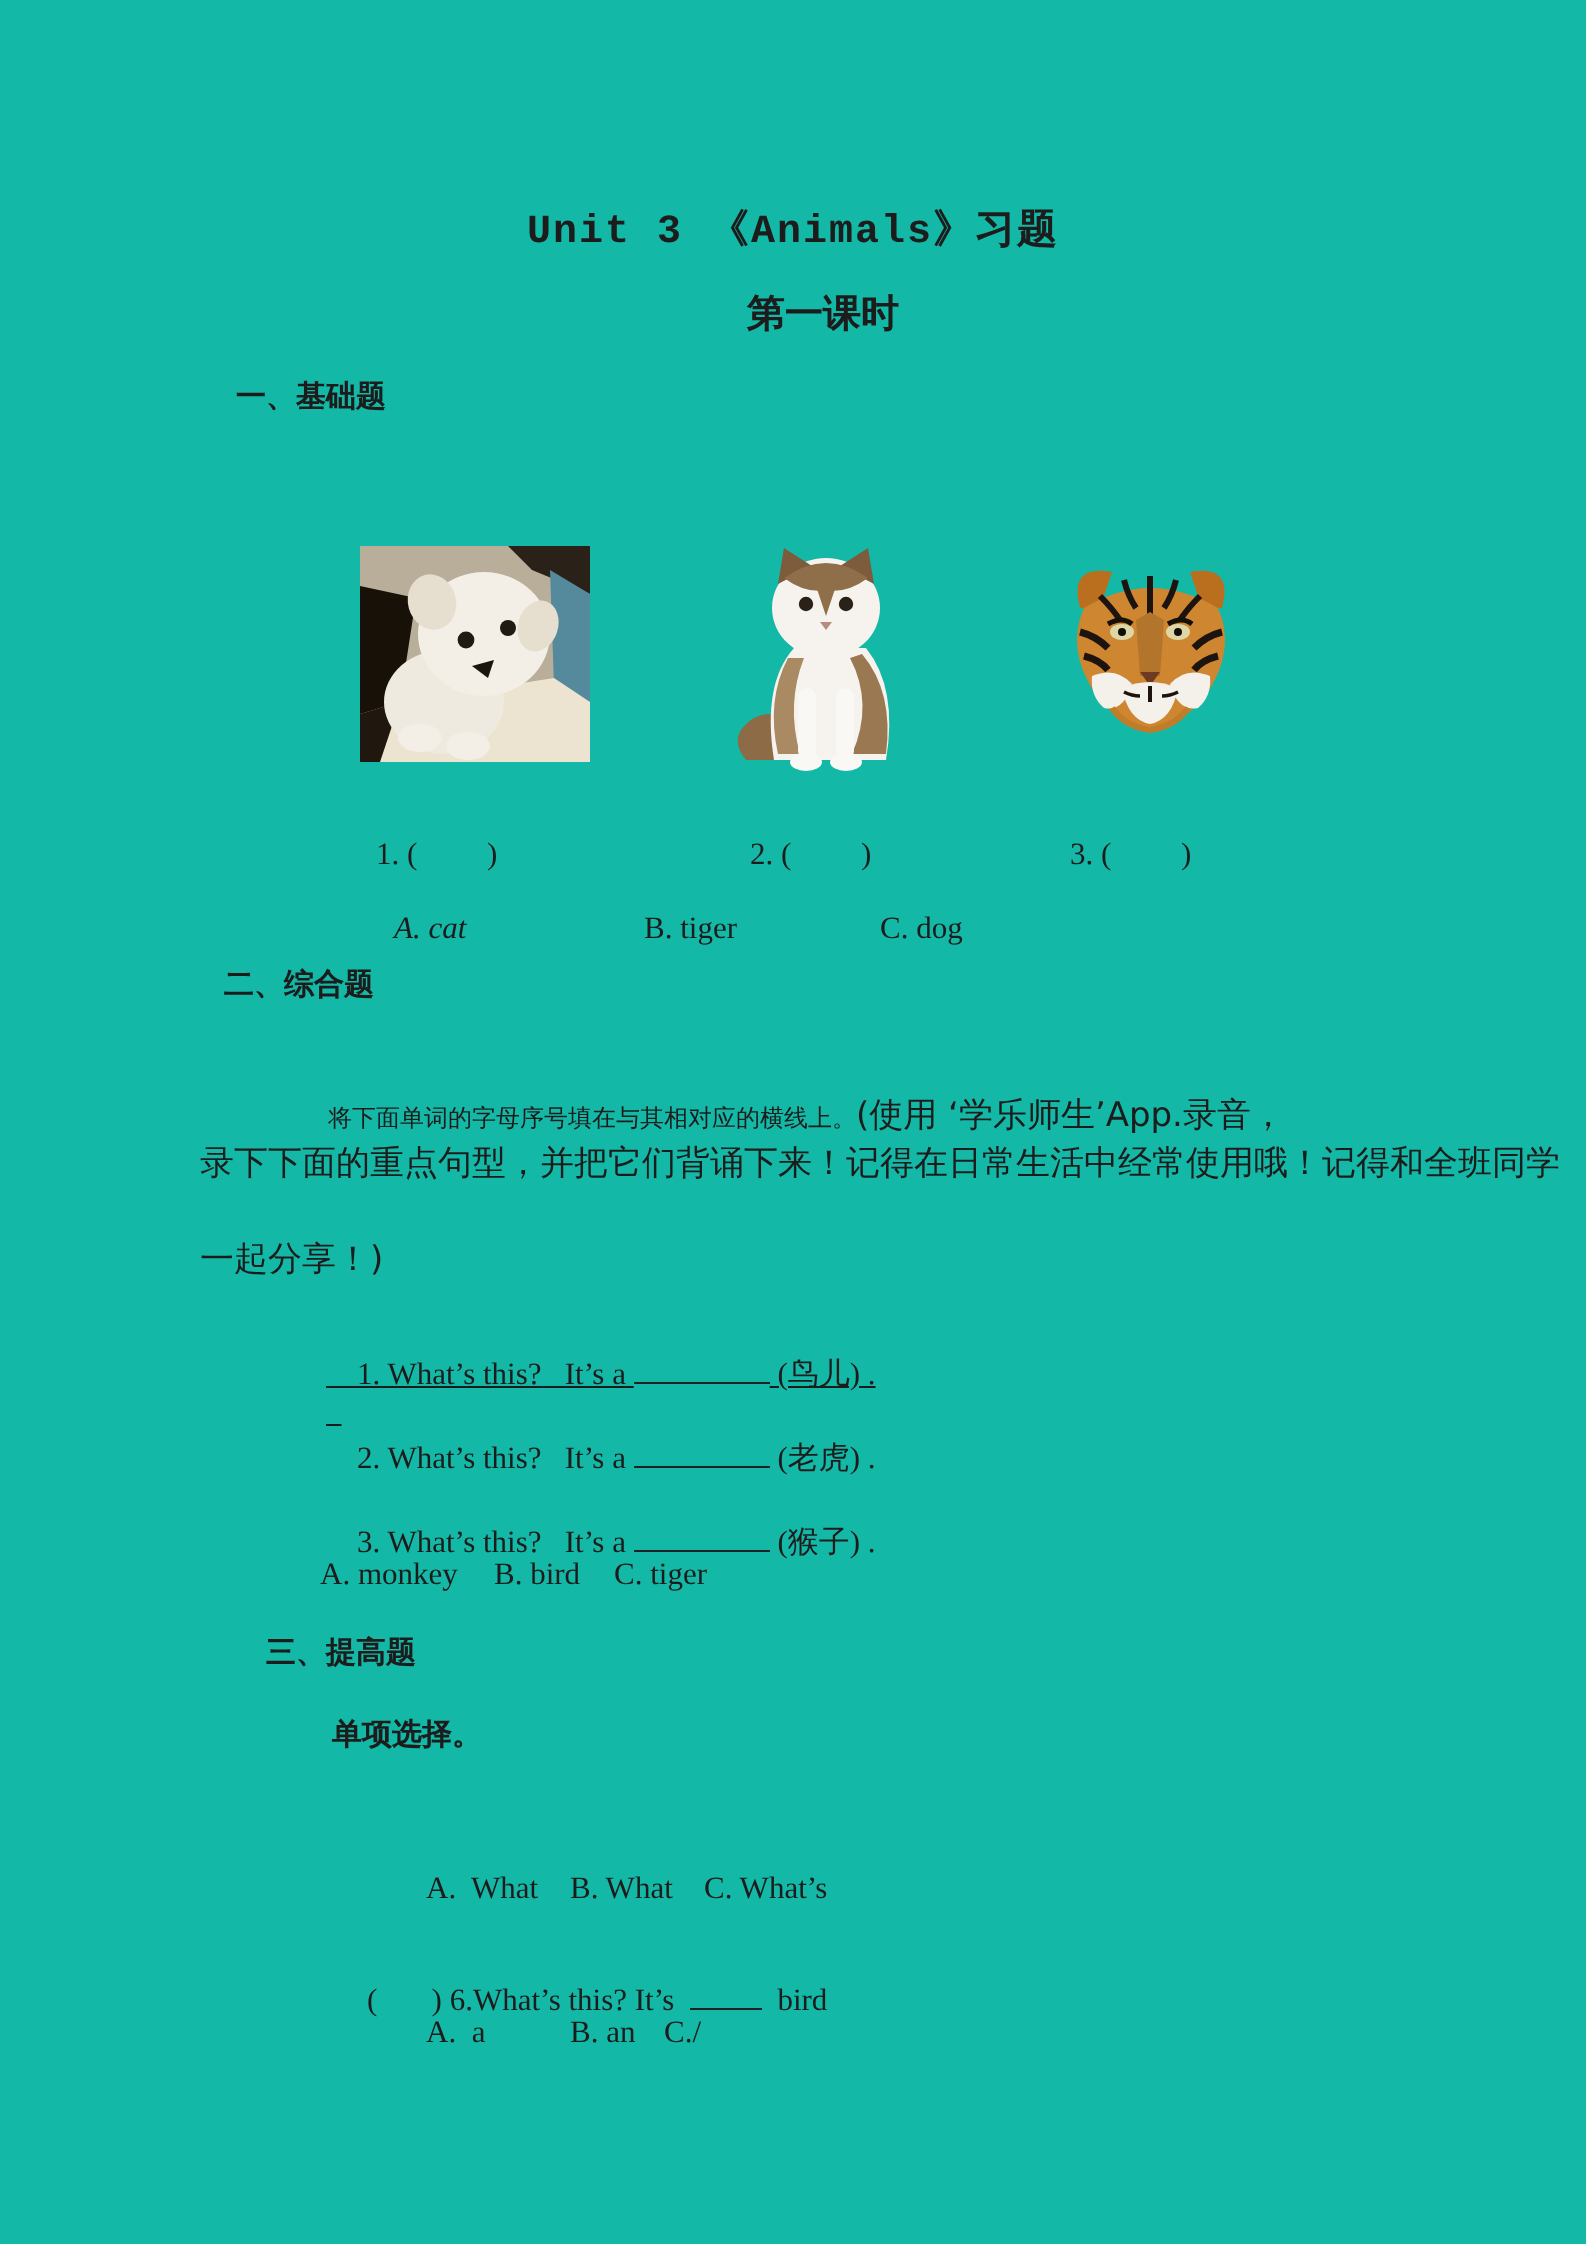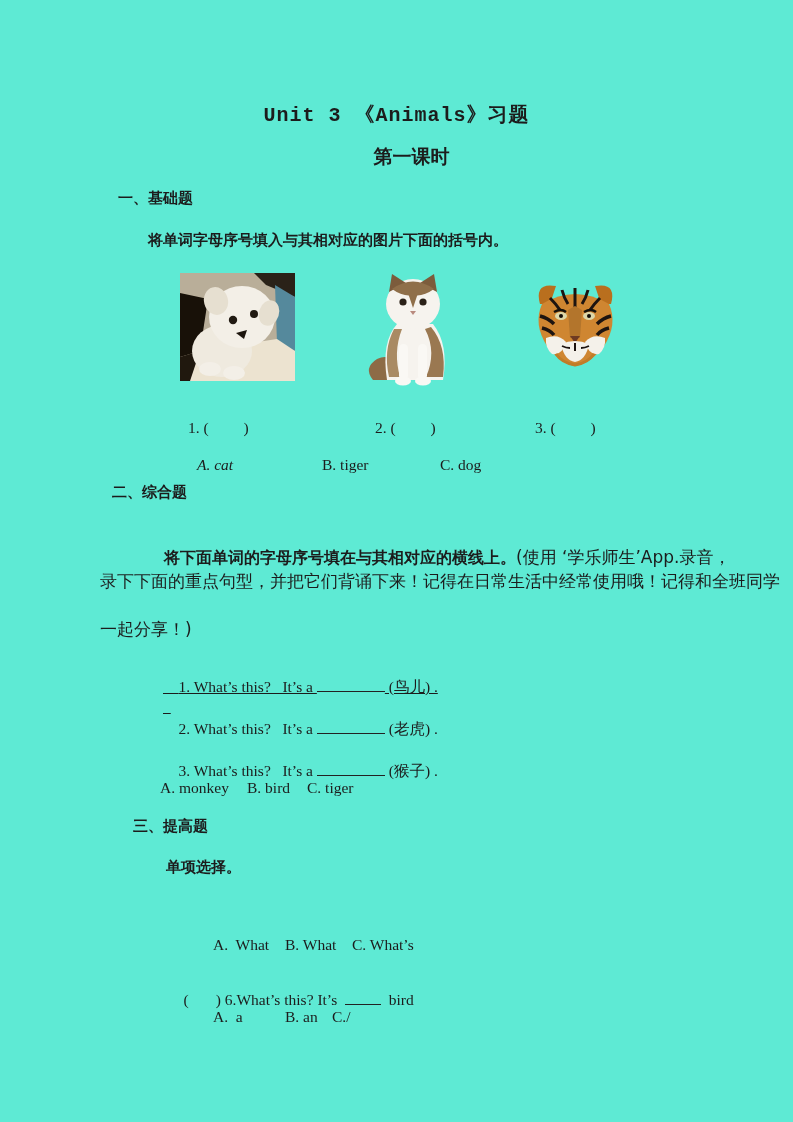--- a/index.html
+++ b/index.html
@@ -1,20 +1,20 @@
 <!DOCTYPE html>
 <html><head>
 <meta charset="utf-8">
 <style>
   html,body{margin:0;padding:0;background:#888;}
   .page{
     position:relative;
     width:793px;height:1122px;
     margin:0 auto;
-    background:#5eead4;
+    background:#14b8a6;
     font-family:"Liberation Serif","DejaVu Serif",serif;
     color:#1c1c1c;
     overflow:hidden;
   }
   .abs{position:absolute;white-space:pre;}
   .title{
     left:0;right:0;top:101px;text-align:center;
     font-family:"Liberation Mono","DejaVu Sans Mono",monospace;
     font-size:20px;font-weight:600;letter-spacing:1px;
   }
@@ -22,21 +22,21 @@
     left:0;right:0;top:144px;text-align:center;
     font-family:"DejaVu Sans","Liberation Sans",sans-serif;
     font-size:19px;font-weight:bold;padding-left:30px;
   }
   .cn-heading{
     font-family:"DejaVu Sans","Liberation Sans",sans-serif;
     font-size:15px;font-weight:bold;
   }
   .cn-bold-big{
     font-family:"DejaVu Sans","Liberation Sans",sans-serif;
-    font-size:16px;font-weight:bold;
+    font-size:12px;font-weight:normal;
   }
   .cn-regular{
     font-family:"DejaVu Sans","Liberation Sans",sans-serif;
     font-size:17px;font-weight:normal;
   }
   .en-line{font-size:15.5px;}
   .blank{
     display:inline-block;
     border-bottom:1px solid #222;
     height:14px;
@@ -47,21 +47,20 @@
 </style>
 </head>
 <body>
 
 <div class="page">
 
   <div class="abs title">Unit 3 《Animals》习题</div>
   <div class="abs subtitle">第一课时</div>
 
   <div class="abs cn-heading" style="left:118px;top:189px;">一、基础题</div>
-  <div class="abs cn-heading" style="left:148px;top:231px;">将单词字母序号填入与其相对应的图片下面的括号内。</div>
 
   <div class="pic" style="left:180px;top:273px;">
     <svg width="115" height="108" viewBox="0 0 115 108">
       <rect width="115" height="108" fill="#b9ae99"></rect>
       <polygon points="74,0 115,0 115,24 86,12" fill="#2a2218"></polygon>
       <polygon points="95,12 115,24 115,78 97,70" fill="#55899c"></polygon>
       <polygon points="0,20 28,26 20,78 0,84" fill="#181108"></polygon>
       <polygon points="0,98 20,78 97,66 115,78 115,108 0,108" fill="#ece3d0"></polygon>
       <polygon points="0,84 20,78 10,108 0,108" fill="#20180e"></polygon>
       <ellipse cx="42" cy="78" rx="30" ry="26" fill="#efeadf"></ellipse>

